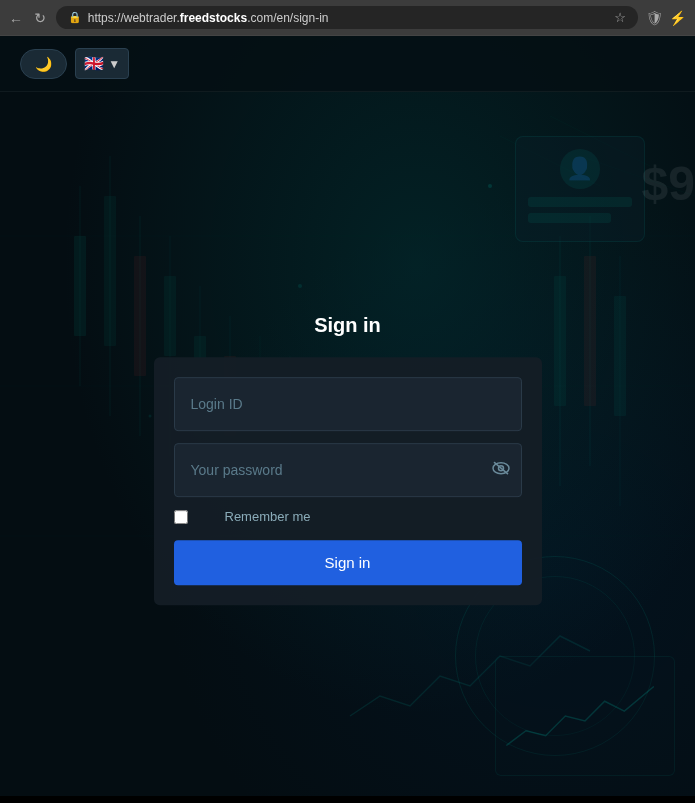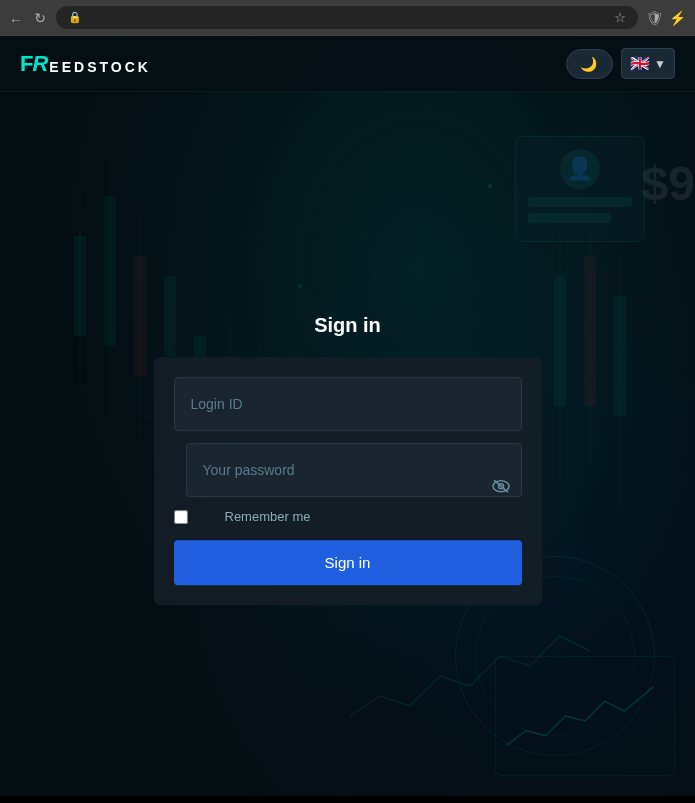--- a/index.html
+++ b/index.html
@@ -219,22 +219,21 @@
       transition: border-color 0.2s;
     }
 
     .form-input::placeholder {
       color: #5a7a8a;
     }
 
     .password-wrapper {
       position: relative;
       display: flex;
-      align-items: flex-end;
-      margin-left: 12px;
+      align-items: center;
     }
 
     .password-wrapper .form-input {
       padding-right: 40px;
     }
 
     .eye-icon {
       position: absolute;
       right: 12px;
       color: #6a8a9a;
@@ -361,20 +360,23 @@
   </style>
 </head>
 <body>
 
 <div class="browser-chrome">
   <div class="browser-toolbar">
     <div class="browser-btn">←</div>
     <div class="browser-btn">↻</div>
     <div class="browser-address-bar">
       <span class="lock-icon">🔒</span>
+      <span class="url-text">
+        https://webtrader.<span class="bold">freedstocks</span>.com/en/sign-in
+      </span>
       <span class="star-icon">☆</span>
     </div>
     <div class="browser-icons">
       <span>🛡</span>
       <span>⚡</span>
     </div>
   </div>
 </div>
 
 <div class="page">
@@ -415,26 +417,20 @@
     <circle cx="490" cy="150" r="2" fill="rgba(0,200,180,0.4)"></circle>
     <circle cx="300" cy="250" r="2" fill="rgba(0,200,180,0.3)"></circle>
     <circle cx="150" cy="380" r="1.5" fill="rgba(0,200,180,0.25)"></circle>
 
     <line x1="500" y1="100" x2="600" y2="150" stroke="rgba(0,150,130,0.1)" stroke-width="1"></line>
     <line x1="550" y1="80" x2="650" y2="130" stroke="rgba(0,150,130,0.08)" stroke-width="1"></line>
     <line x1="580" y1="120" x2="695" y2="160" stroke="rgba(0,150,130,0.08)" stroke-width="1"></line>
   </svg>
 
   <div class="top-nav">
-    <div class="logo">
-      <span class="logo-fr">
-        <span class="logo-f">F</span><span class="logo-r">R</span>
-      </span>
-      <span class="logo-eedstock">EEDSTOCK</span>
-    </div>
     <div class="nav-right">
       <button class="dark-mode-btn">🌙</button>
       <button class="lang-btn">
         <span style="font-size:16px;">🇬🇧</span>
         <span>▼</span>
       </button>
     </div>
   </div>
 
   <div class="bg-login-card">

